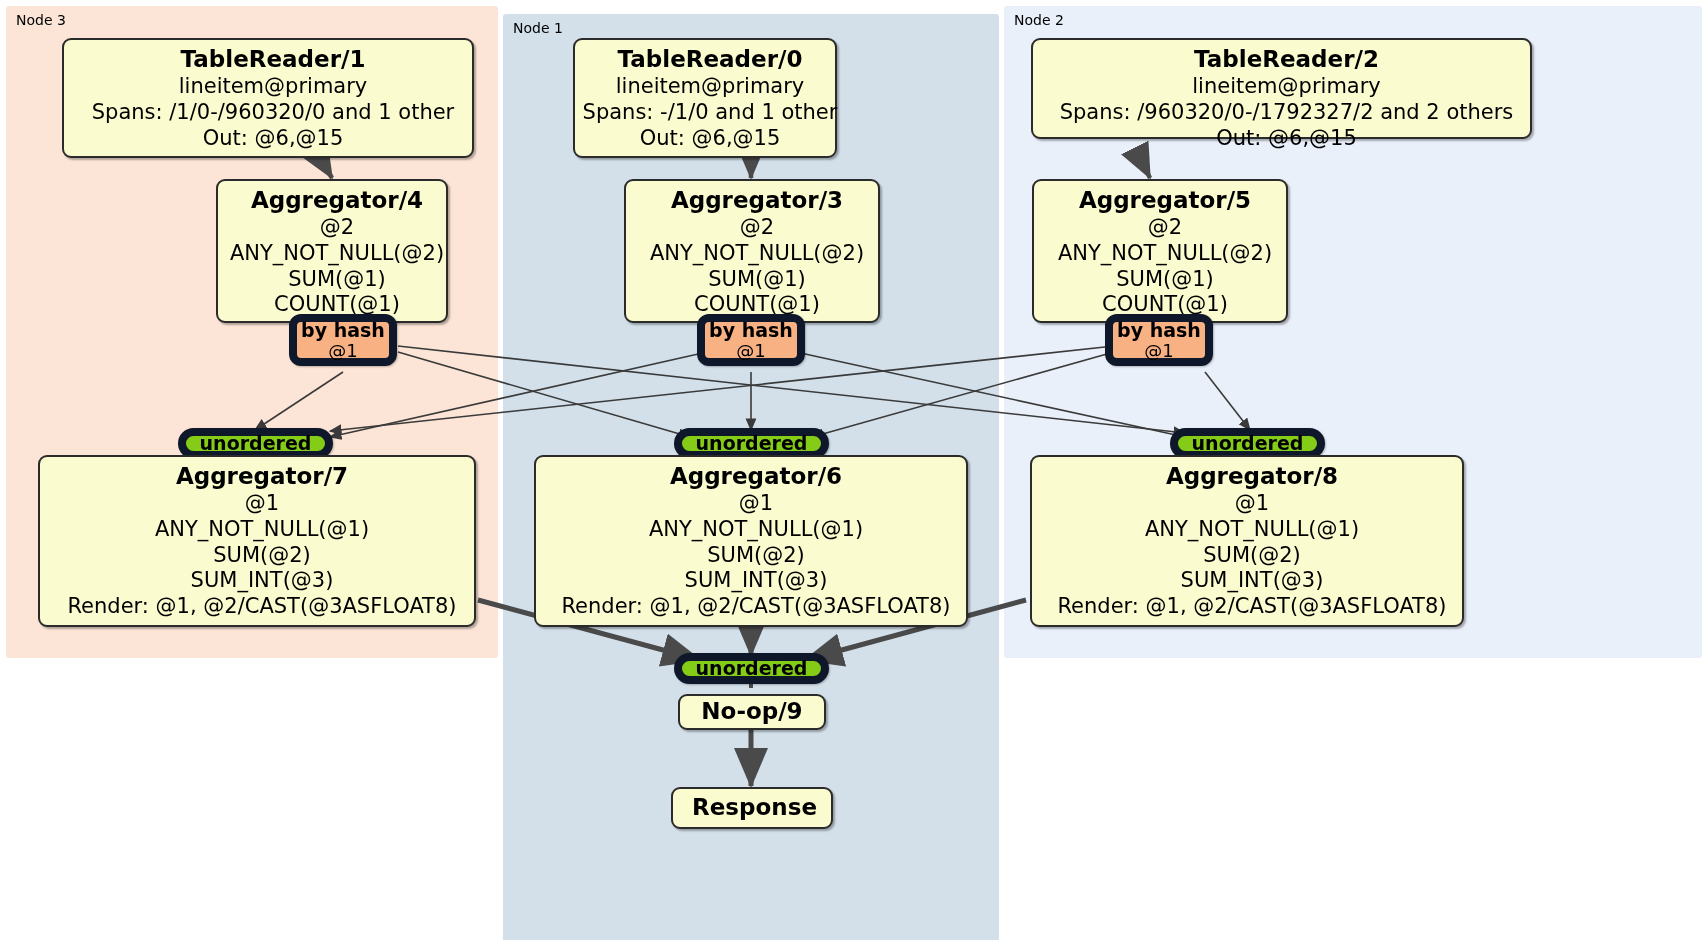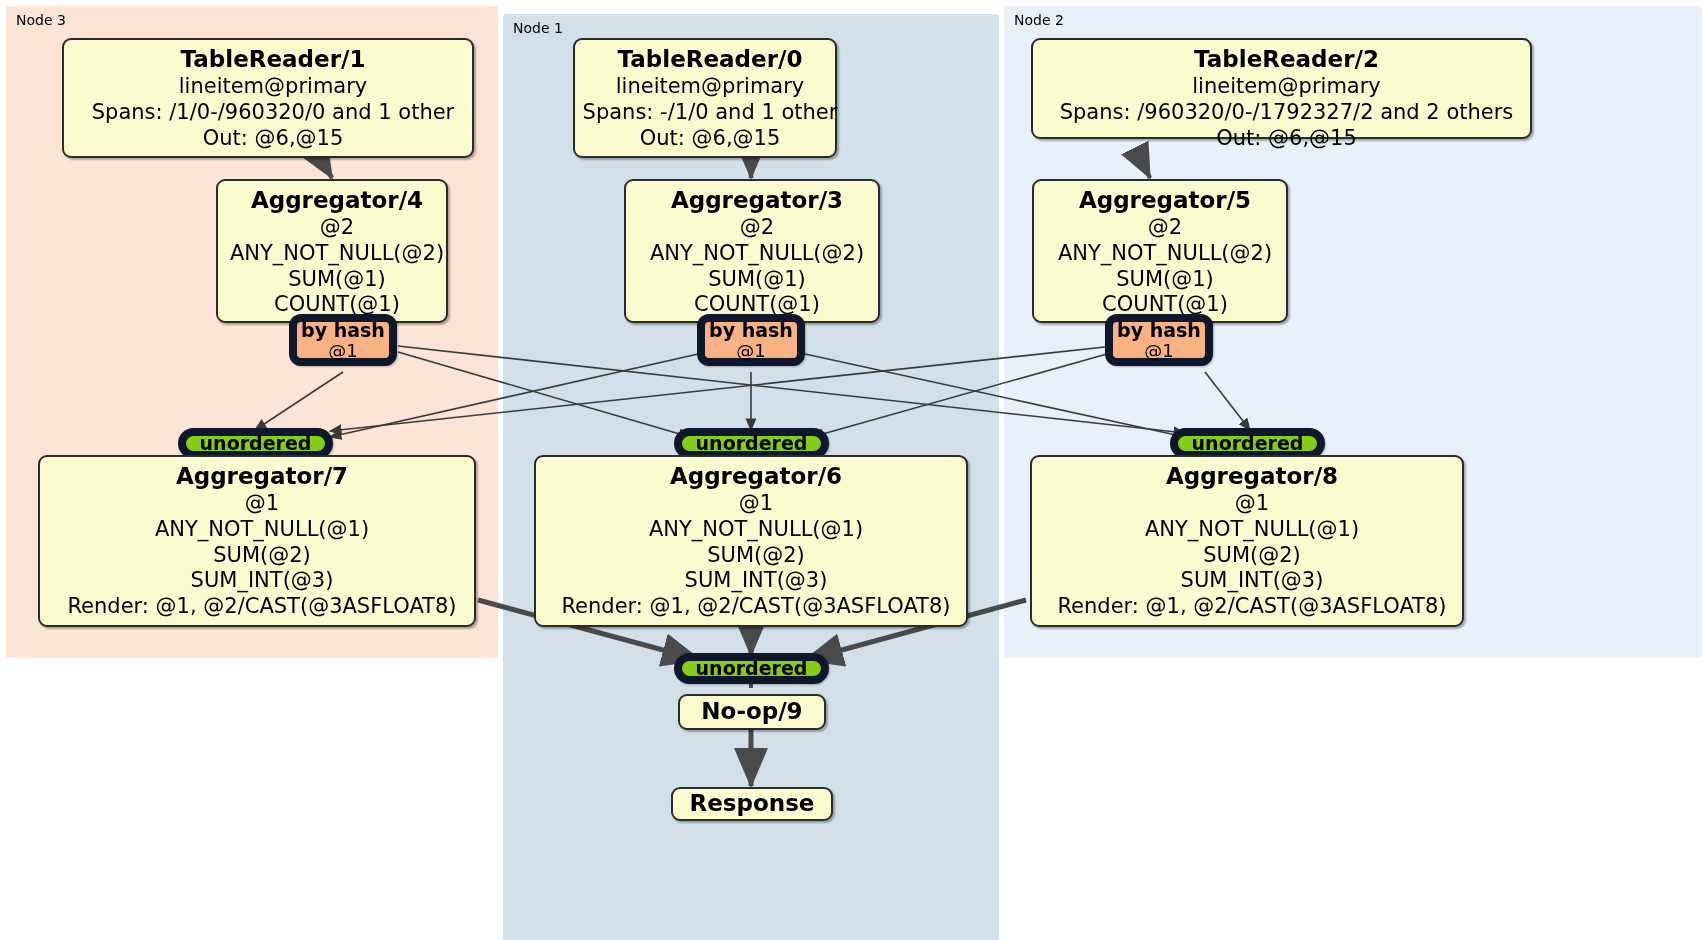--- a/index.html
+++ b/index.html
@@ -249,17 +249,17 @@
   </div>
 
   <div class="badge unordered" style="left:674px; top:653px; width:155px; height:31px;">
     <div class="bt">unordered</div>
   </div>
 
   <div class="box small" style="left:678px; top:687px; width:148px; height:36px;margin-top:7px;">
     <div class="title">No-op/9</div>
   </div>
 
-  <div class="box small" style="left:671px; top:787px; width:162px; height:34px;">
+  <div class="box small" style="left:671px; top:787px; width:162px; height:42px;align-items:flex-end;">
     <div class="title">Response</div>
   </div>
 
 </div>
 
 </body></html>

